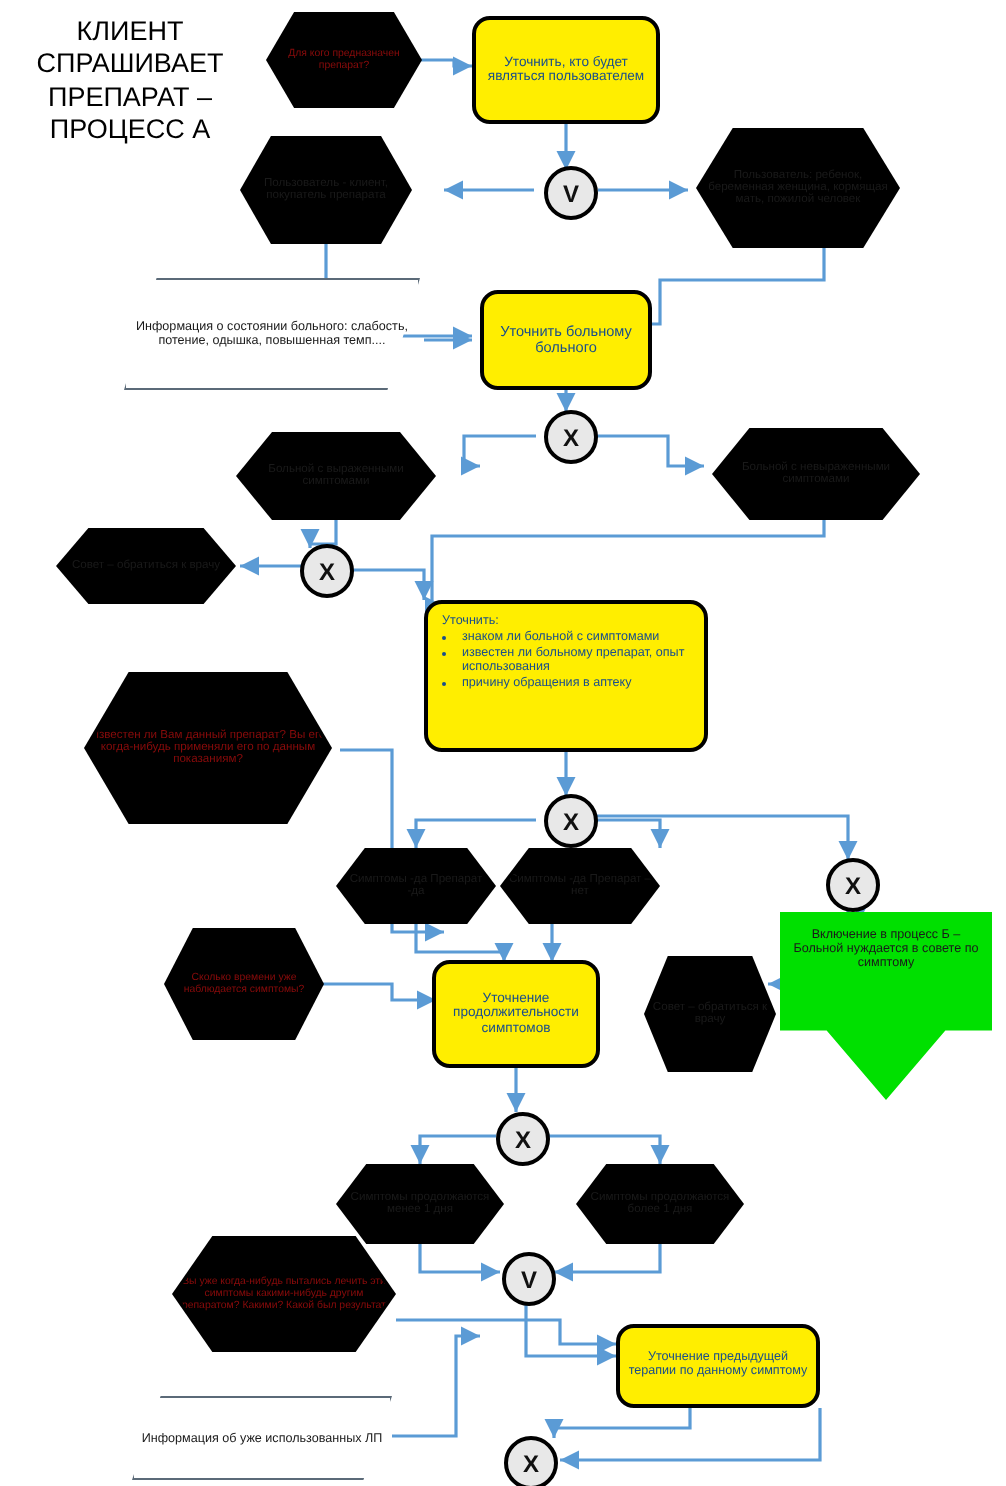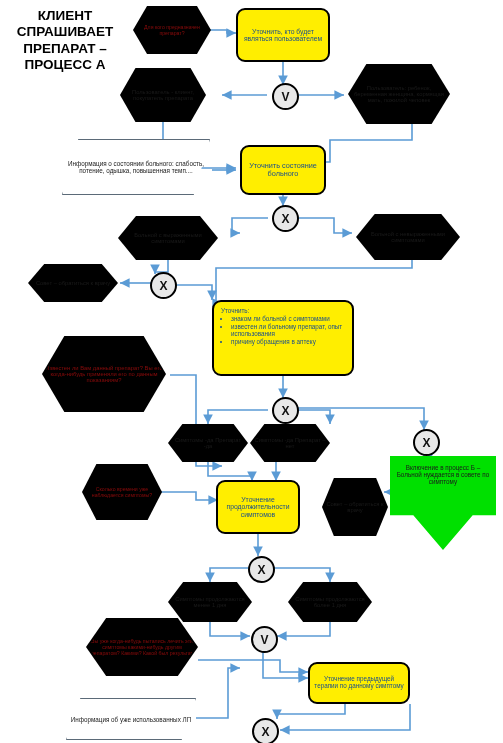--- a/index.html
+++ b/index.html
@@ -6,21 +6,21 @@
   body{width:503px;height:743px;position:relative;overflow:hidden;
        font-family:"Liberation Sans","DejaVu Sans",sans-serif;}
   #canvas{position:absolute;left:0;top:0;width:503px;height:743px;}
   .node{position:absolute;box-sizing:border-box;display:flex;align-items:center;
         justify-content:center;text-align:center;z-index:3;}
   .node .lbl{display:block;width:100%;padding:0 3px;line-height:1.08;
              white-space:pre-line;}
 
   
   #title{position:absolute;left:4px;top:8px;width:122px;z-index:5;
-         font-weight:bold;font-size:13.5px;line-height:1.22;text-align:center;color:#000;}
+         font-weight:normal;font-size:13.5px;line-height:1.22;text-align:center;color:#000;}
 
   
   .hex{ -webkit-clip-path:polygon(18% 0%,82% 0%,100% 50%,82% 100%,18% 100%,0% 50%);
         clip-path:polygon(18% 0%,82% 0%,100% 50%,82% 100%,18% 100%,0% 50%); }
   .hexwrap{position:absolute;z-index:3;}
   .hexwrap .outer{position:absolute;inset:0;background:#000;}
   .hexwrap .inner{position:absolute;left:2px;top:2px;right:2px;bottom:2px;
         display:flex;align-items:center;justify-content:center;text-align:center;}
   .green .lbl{color:#1a1a1a;}
   .red   .lbl{color:#8a0b0b;}
@@ -172,21 +172,21 @@
     <span class="lbl f55">Пользователь: ребенок, беременная женщина, кормящая мать, пожилой человек</span>
   </div>
 </div>
 
 <div class="para" style="left:62px;top:139px;width:148px;height:56px;">
   <div class="pbg"></div>
   <span class="lbl f6">Информация о состоянии больного: слабость, потение, одышка, повышенная темп....</span>
 </div>
 
 <div class="node proc" style="left:240px;top:145px;width:86px;height:50px;">
-  <span class="lbl f7">Уточнить состояние больного</span>
+  <span class="lbl f7">Уточнить больному больного</span>
 </div>
 
 <div class="conn" style="left:272px;top:205px;">
   <span>X</span>
 </div>
 
 <div class="hexwrap" style="left:118px;top:216px;width:100px;height:44px;">
   <div class="outer hex"></div>
   <div class="inner hex green">
     <span class="lbl f55">Больной с выраженными симптомами</span>

